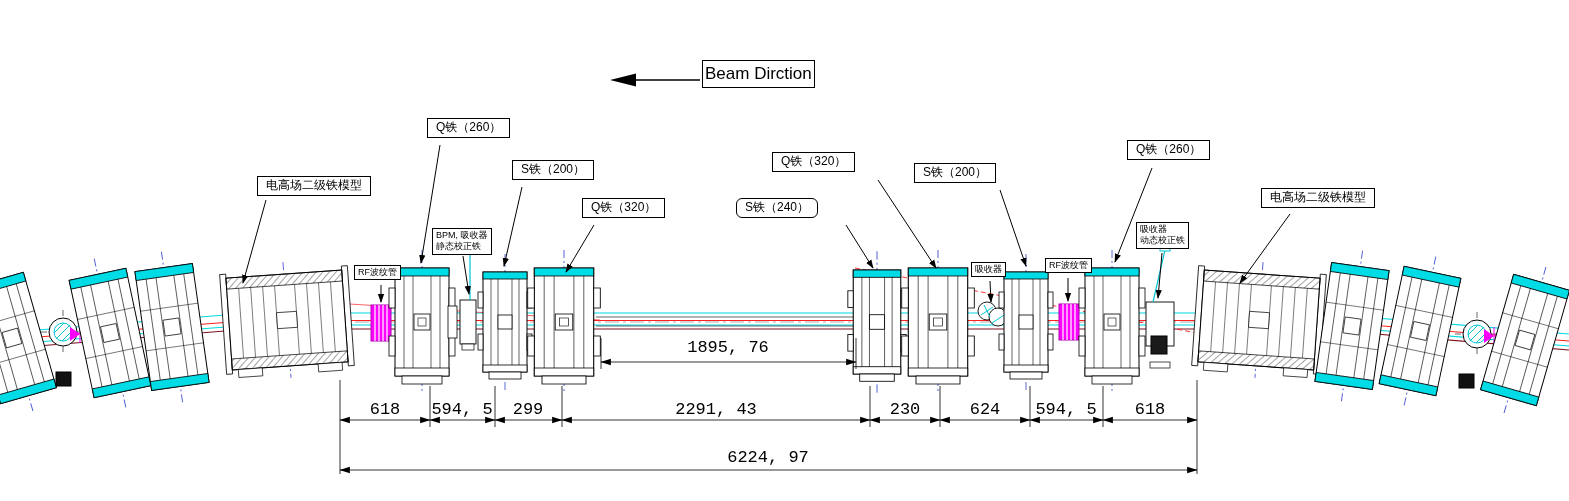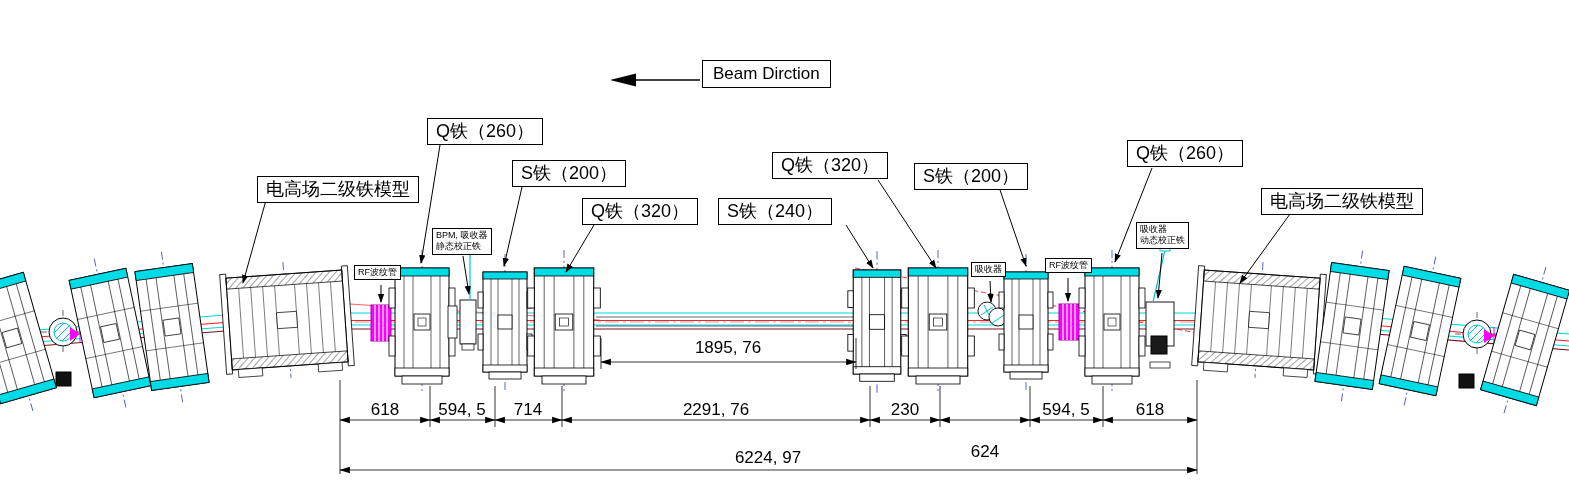--- a/index.html
+++ b/index.html
@@ -1,30 +1,30 @@
 <!DOCTYPE html>
 <html><head>
 <meta charset="utf-8">
 <style>
   * { margin:0; padding:0; box-sizing:border-box; }
   html,body { background:#fff; font-family:"Liberation Sans", sans-serif; }
   .canvas { position:relative; width:1569px; height:501px; background:#fff; overflow:hidden; }
   svg.drawing { position:absolute; left:0; top:0; }
   .lbox {
     position:absolute; border:1px solid #000; background:#fff;
-    font-size:18px; line-height:1.3; padding:1px 8px; white-space:nowrap; color:#000;
+    font-size:12px; line-height:1.3; padding:1px 8px; white-space:nowrap; color:#000;
   }
-  .bdir { font-size:17px; padding:2px 10px;text-align:right; }
+  .bdir { font-size:17px; padding:2px 2px;text-align:right; }
   .sbox {
     position:absolute; border:1px solid #000; background:#fff;
     font-size:9px; line-height:1.25; padding:1px 3px; white-space:nowrap; color:#000;
   }
   .dimtxt {
     position:absolute; transform:translateX(-50%);
-    font-family:Liberation Sans, sans-serif; font-size:17px; color:#000; white-space:nowrap;
+    font-family:Liberation Mono, monospace; font-size:17px; color:#000; white-space:nowrap;
   }
 </style>
 </head>
 <body>
 
 <div class="canvas">
 
 <svg class="drawing" width="1569" height="501" viewBox="0 0 1569 501">
   <defs>
     <marker id="dimArr" viewBox="0 0 10 10" refX="9.5" refY="5" markerWidth="13" markerHeight="13" orient="auto-start-reverse">
@@ -243,42 +243,42 @@
     <polygon points="610,80 636,73.5 636,86.5" fill="#000"></polygon>
   </g>
 </svg>
 
 <div class="lbox bdir" style="left:702px; top:60px;">Beam Dirction</div>
 
 <div class="lbox" style="left:257px; top:176px;">电高场二级铁模型</div>
 <div class="lbox" style="left:427px; top:118px;">Q铁（260）</div>
 <div class="lbox" style="left:512px; top:160px;">S铁（200）</div>
 <div class="lbox" style="left:582px; top:198px;">Q铁（320）</div>
-<div class="lbox" style="left:718px; top:198px;">S铁（240）</div>
+<div class="lbox" style="left:736px; top:198px;border-radius:6px;">S铁（240）</div>
 <div class="lbox" style="left:772px; top:152px;">Q铁（320）</div>
 <div class="lbox" style="left:914px; top:163px;">S铁（200）</div>
 <div class="lbox" style="left:1127px; top:140px;">Q铁（260）</div>
 <div class="lbox" style="left:1261px; top:188px;">电高场二级铁模型</div>
 
 <div class="sbox" style="left:432px; top:228px;">
   <div>BPM, 吸收器</div>
   <div>静态校正铁</div>
 </div>
 <div class="sbox" style="left:354px; top:265px;">RF波纹管</div>
 <div class="sbox" style="left:971px; top:262px;">吸收器</div>
 <div class="sbox" style="left:1045px; top:258px;">RF波纹管</div>
 <div class="sbox" style="left:1136px; top:222px;">
   <div>吸收器</div>
   <div>动态校正铁</div>
 </div>
 
 <div class="dimtxt" style="left:728px; top:338px;">1895, 76</div>
 <div class="dimtxt" style="left:385px; top:400px;">618</div>
 <div class="dimtxt" style="left:462px; top:400px;">594, 5</div>
-<div class="dimtxt" style="left:528px; top:400px;">714</div>
-<div class="dimtxt" style="left:716px; top:400px;">2291, 76</div>
+<div class="dimtxt" style="left:528px; top:400px;">299</div>
+<div class="dimtxt" style="left:716px; top:400px;">2291, 43</div>
 <div class="dimtxt" style="left:905px; top:400px;">230</div>
-<div class="dimtxt" style="left:985px; top:400px;margin-top:42px;">624</div>
+<div class="dimtxt" style="left:985px; top:400px;">624</div>
 <div class="dimtxt" style="left:1066px; top:400px;">594, 5</div>
 <div class="dimtxt" style="left:1150px; top:400px;">618</div>
 <div class="dimtxt" style="left:768px; top:448px;">6224, 97</div>
 
 </div>
 
 </body></html>

